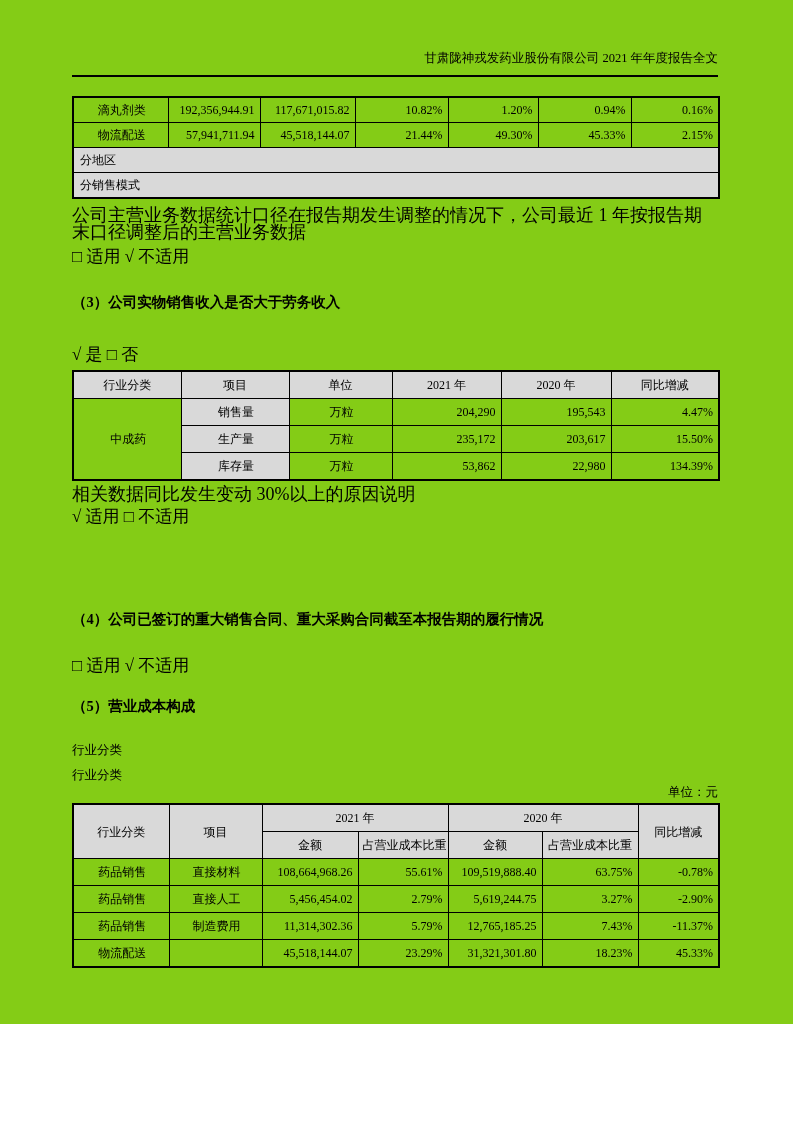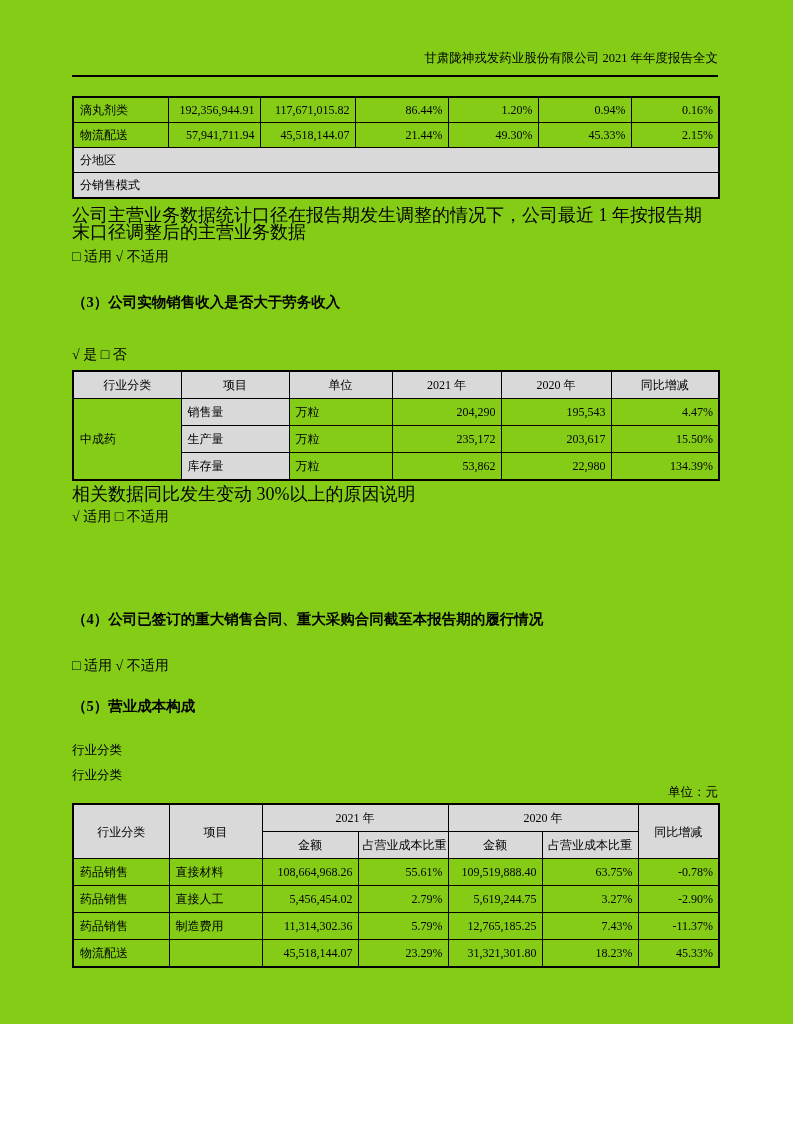--- a/index.html
+++ b/index.html
@@ -23,21 +23,21 @@
   .report-header {
     text-align: right;
     font-size: 12.5px;
     line-height: 17px;
     padding-bottom: 8px;
     border-bottom: 2px solid #000;
     white-space: nowrap;
   }
   
   .note   { font-size: 18px; line-height: 17px; margin-top: 8px; }
-  .check  { font-size: 14px; line-height: 17px; margin-top: 7px; }
+  .check  { font-size: 17px; line-height: 17px; margin-top: 7px; }
   .heading { font-size: 14.5px; font-weight: bold; line-height: 20px; }
   .h3 { margin-top: 27px; }
   .yesno { margin-top: 34px; }
   .note-change { margin-top: 5px; }
   .check-change { margin-top: 5px; }
   .para {
     font-size: 13.5px;
     line-height: 23px;
     text-indent: 2em;
     text-align: justify;
@@ -65,21 +65,21 @@
     line-height: 16px;
     overflow: hidden;
     white-space: nowrap;
     vertical-align: middle;
   }
   .t1 { margin-top: 19px; }
   .t2 { margin-top: 7px; }
   .t3 { margin-top: 2px; }
   .t2 td, .t2 th { padding: 5px 4px; }
   .t3 td, .t3 th { padding: 5px 4px; }
-  .l { text-align: left; padding-left: 6px !important; }
+  .l { text-align: center; padding-left: 6px !important; }
   .r { text-align: right; padding-right: 5px !important; }
   .gray { background: #d9d9d9; }
   .hdr th { background: #d9d9d9; text-align: center; }
   .sec-row td { background: #d9d9d9; text-align: left; }
   
   .page-number {
     position: absolute;
     top: 1039px;
     right: 85px;
     font-size: 12px;
@@ -102,21 +102,21 @@
         <col style="width:93px">
           <col style="width:90px">
           <col style="width:93px">
           <col style="width:88px">
       </colgroup>
       <tbody>
           <tr>
         <td class="l">滴丸剂类</td>
         <td class="r">192,356,944.91</td>
         <td class="r">117,671,015.82</td>
-        <td class="r">86.44%</td>
+        <td class="r">10.82%</td>
         <td class="r">1.20%</td>
         <td class="r">0.94%</td>
         <td class="r">0.16%</td>
       </tr>
       <tr>
         <td class="l">物流配送</td>
         <td class="r">57,941,711.94</td>
         <td class="r">45,518,144.07</td>
         <td class="r">21.44%</td>
         <td class="r">49.30%</td>

